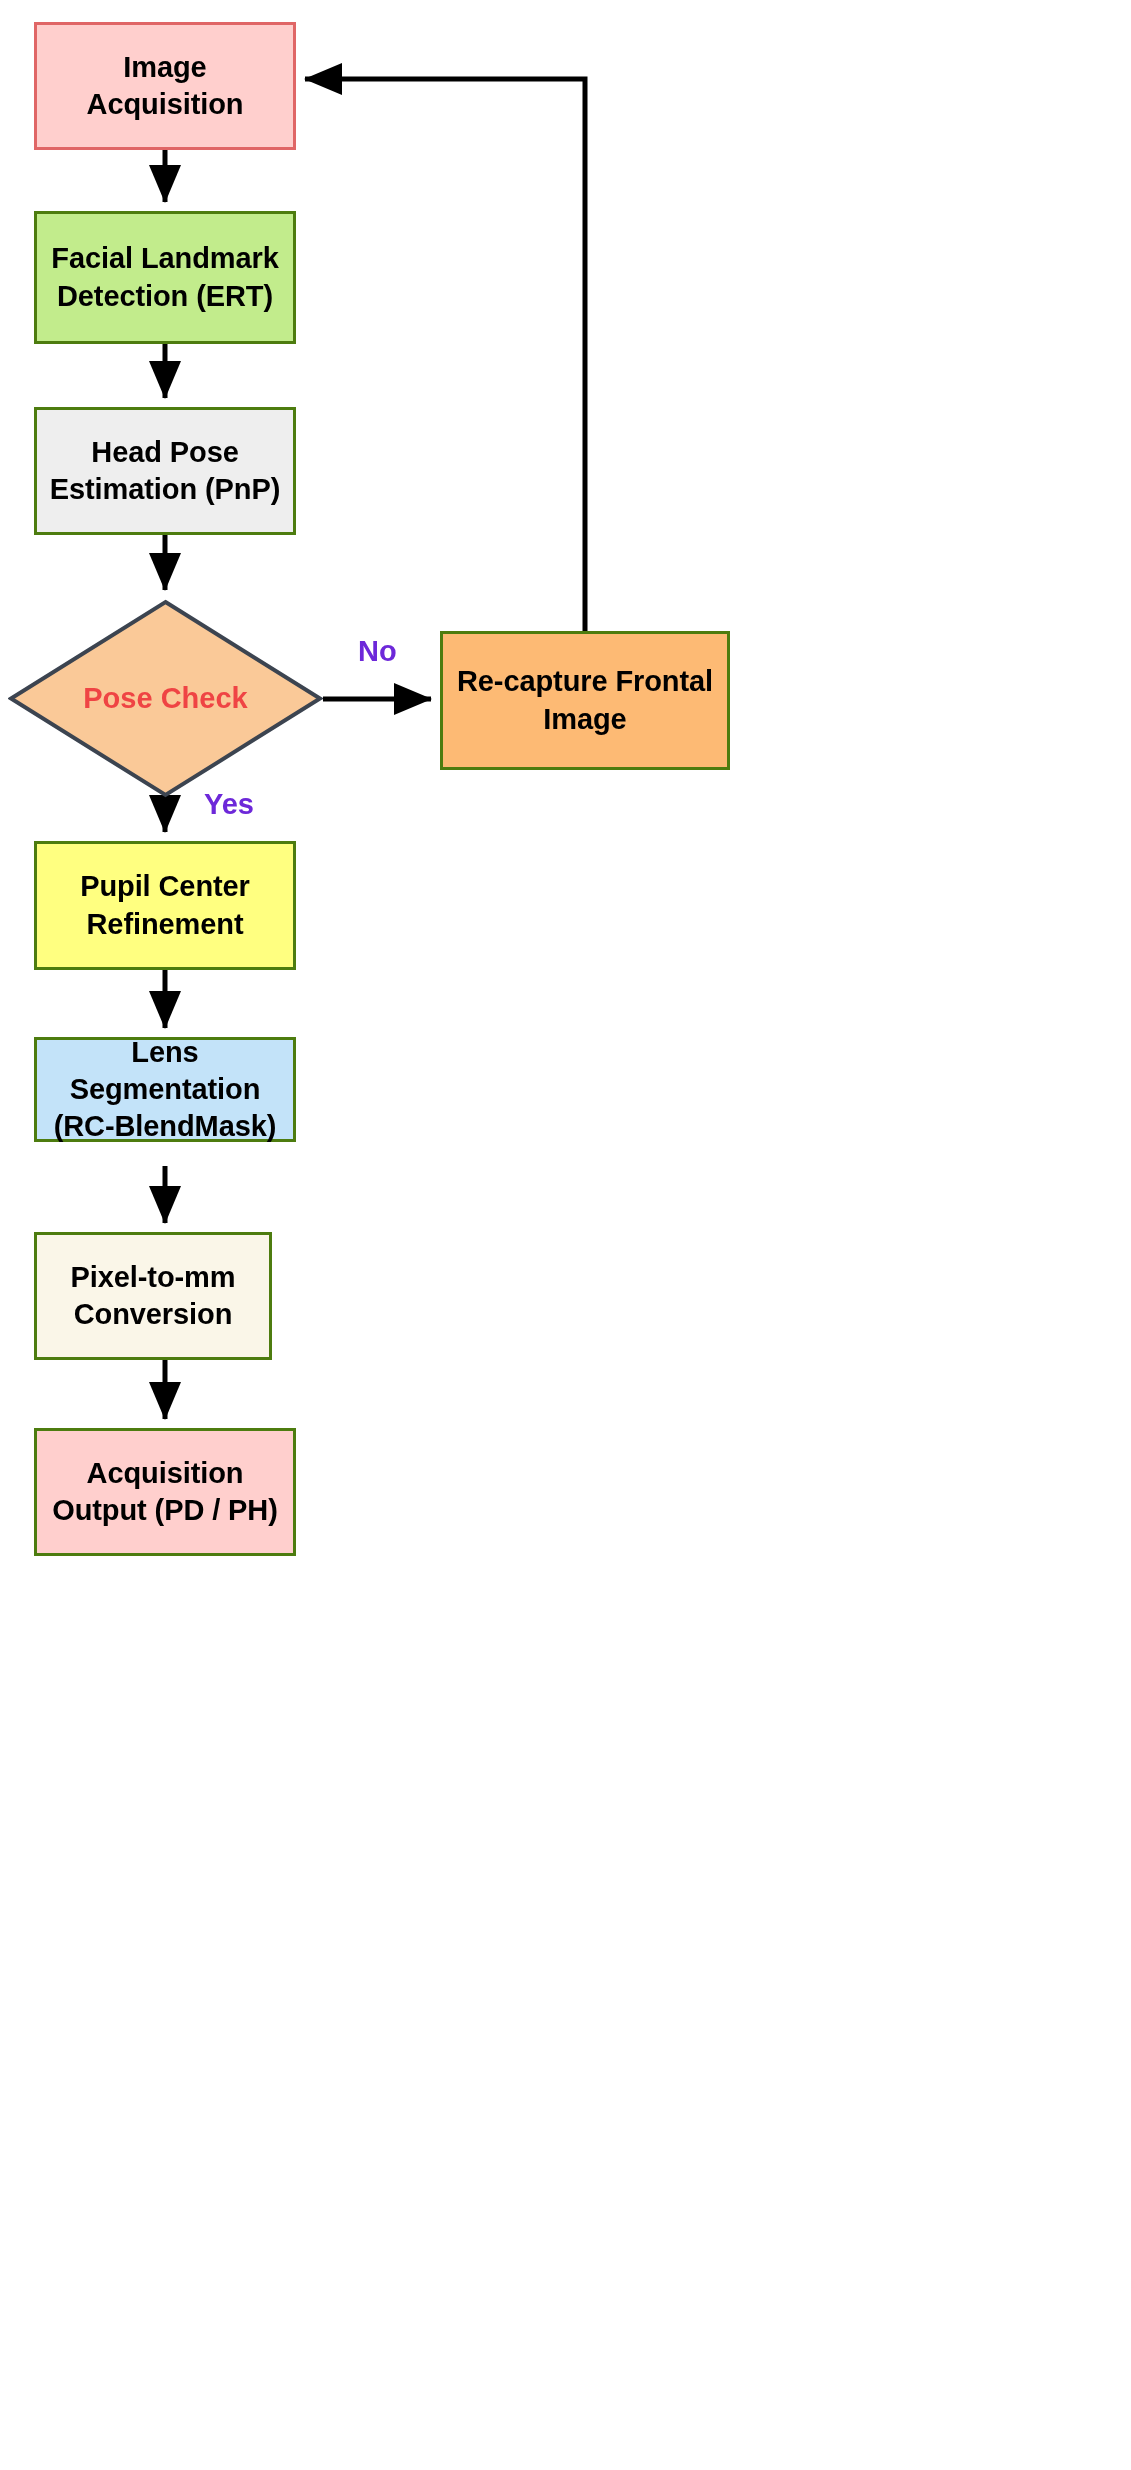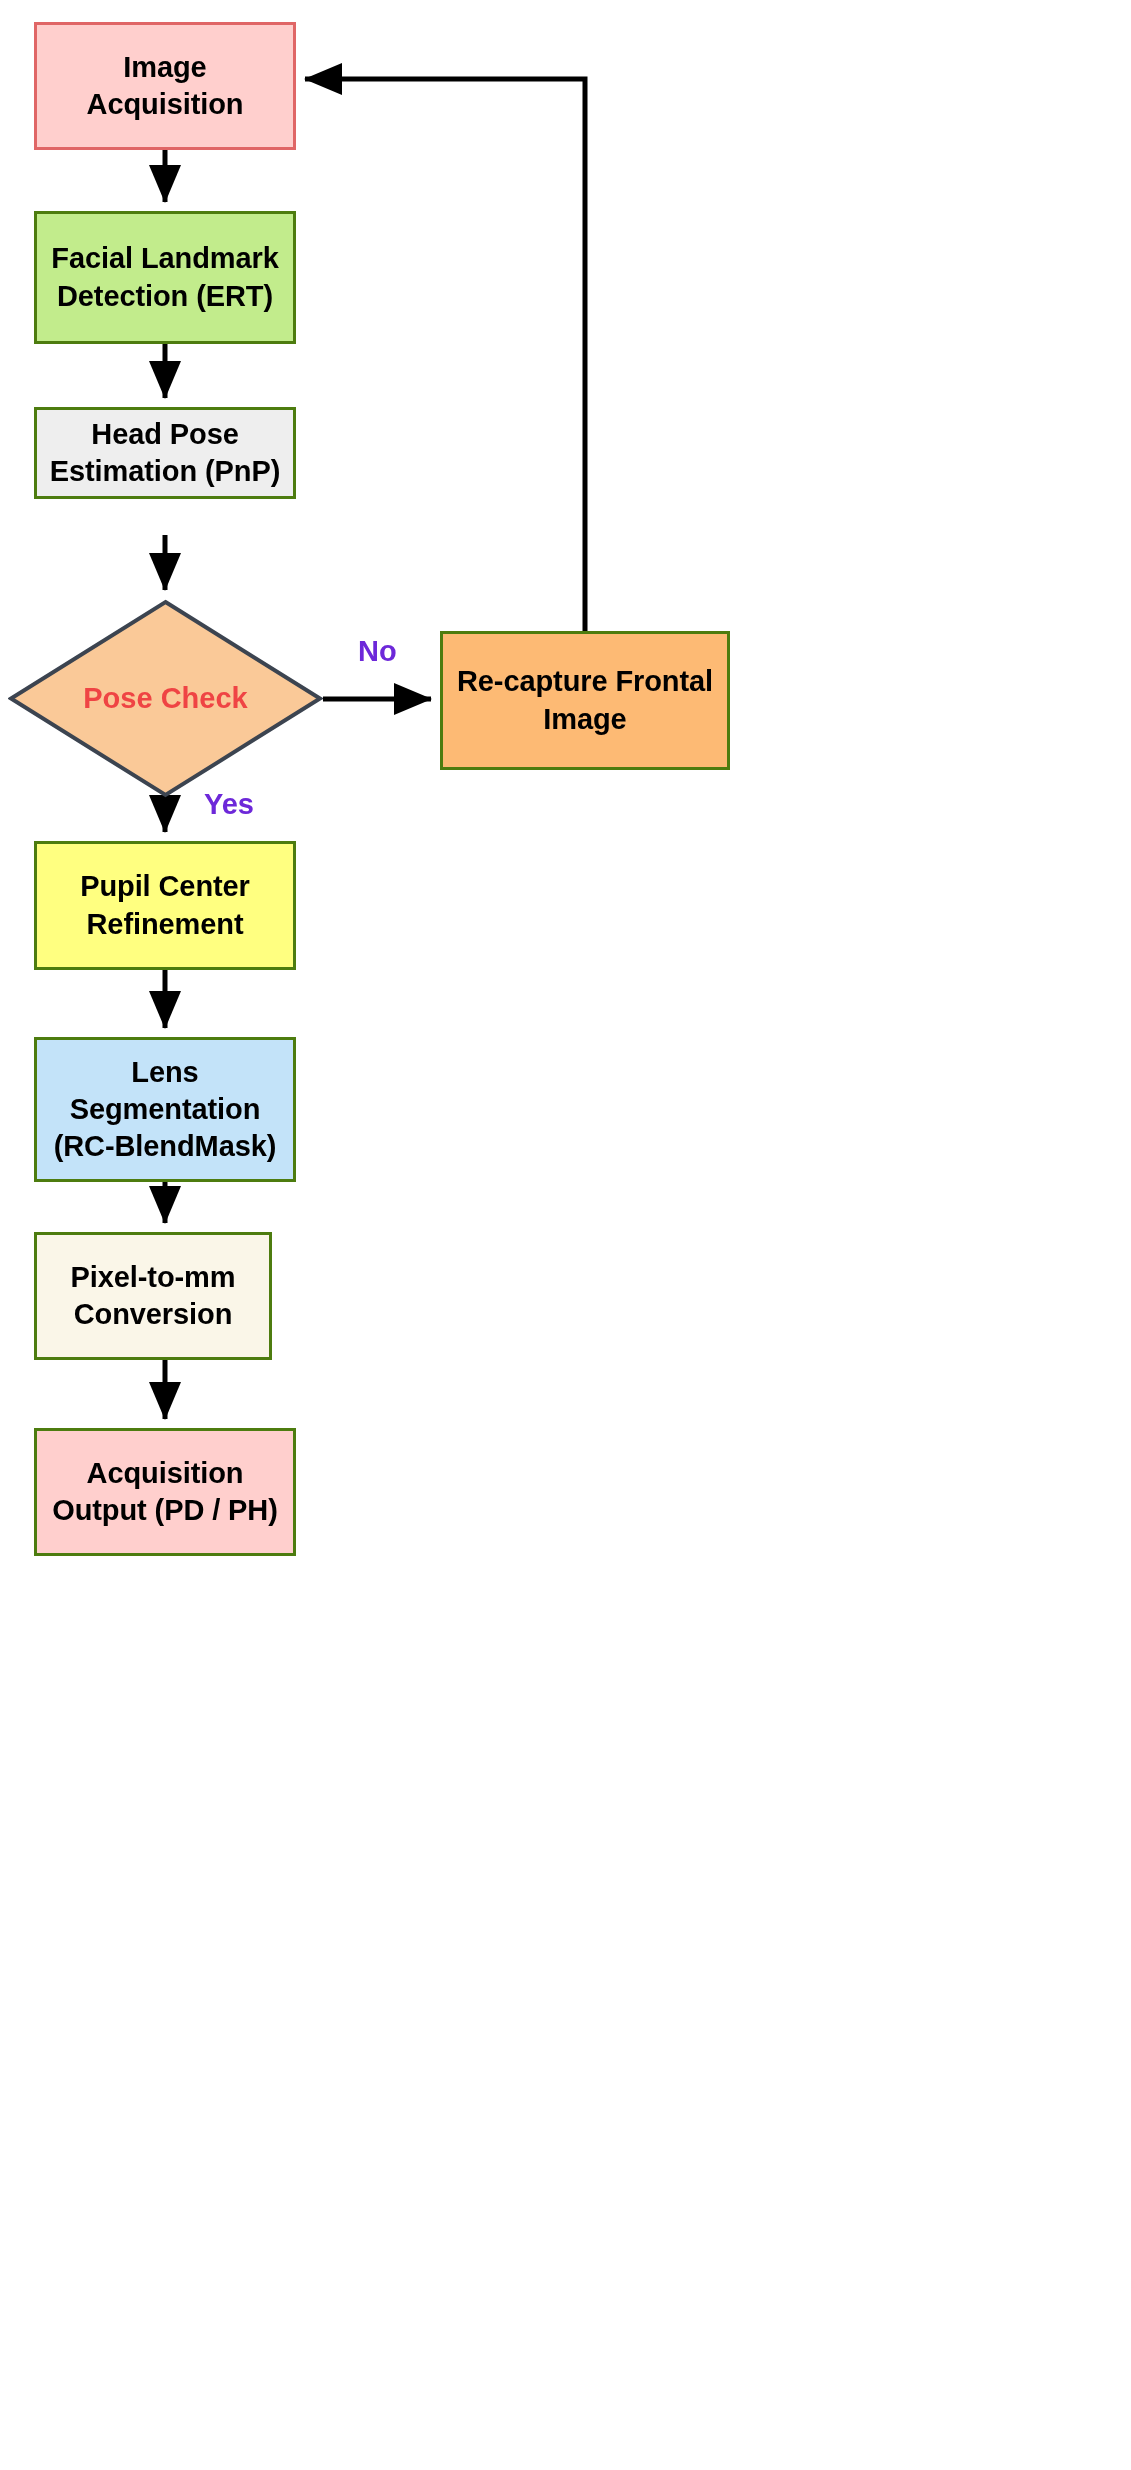--- a/index.html
+++ b/index.html
@@ -49,35 +49,35 @@
   .n-image-acquisition {
     left: 34px; top: 22px; width: 262px; height: 128px;
     background: #ffcfcd;
     border-color: #e06666;
   }
   .n-facial-landmark {
     left: 34px; top: 211px; width: 262px; height: 133px;
     background: #c2ec8c;
   }
   .n-head-pose {
-    left: 34px; top: 407px; width: 262px; height: 92px;
+    left: 34px; top: 407px; width: 262px; height: 128px;
     background: #eeeeee;
   }
   .n-recapture {
     left: 440px; top: 631px; width: 290px; height: 139px;
     background: #fdba74;
     font-size: 29px;
     font-weight: bold;
   }
   .n-pupil-center {
     left: 34px; top: 841px; width: 262px; height: 129px;
     background: #ffff80;
   }
   .n-lens-seg {
-    left: 34px; top: 1037px; width: 262px; height: 145px;
+    left: 34px; top: 1037px; width: 262px; height: 105px;
     background: #c3e3f9;
   }
   .n-pixel-mm {
     left: 34px; top: 1232px; width: 238px; height: 128px;
     background: #faf6e8;
   }
   .n-measurement {
     left: 34px; top: 1428px; width: 262px; height: 128px;
     background: #ffcfcd;
   }

